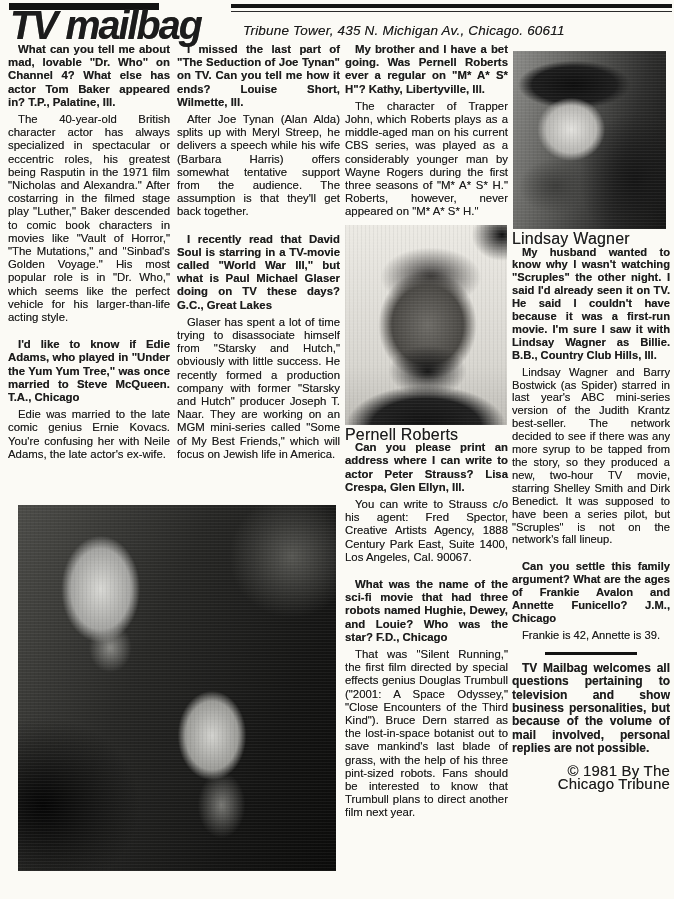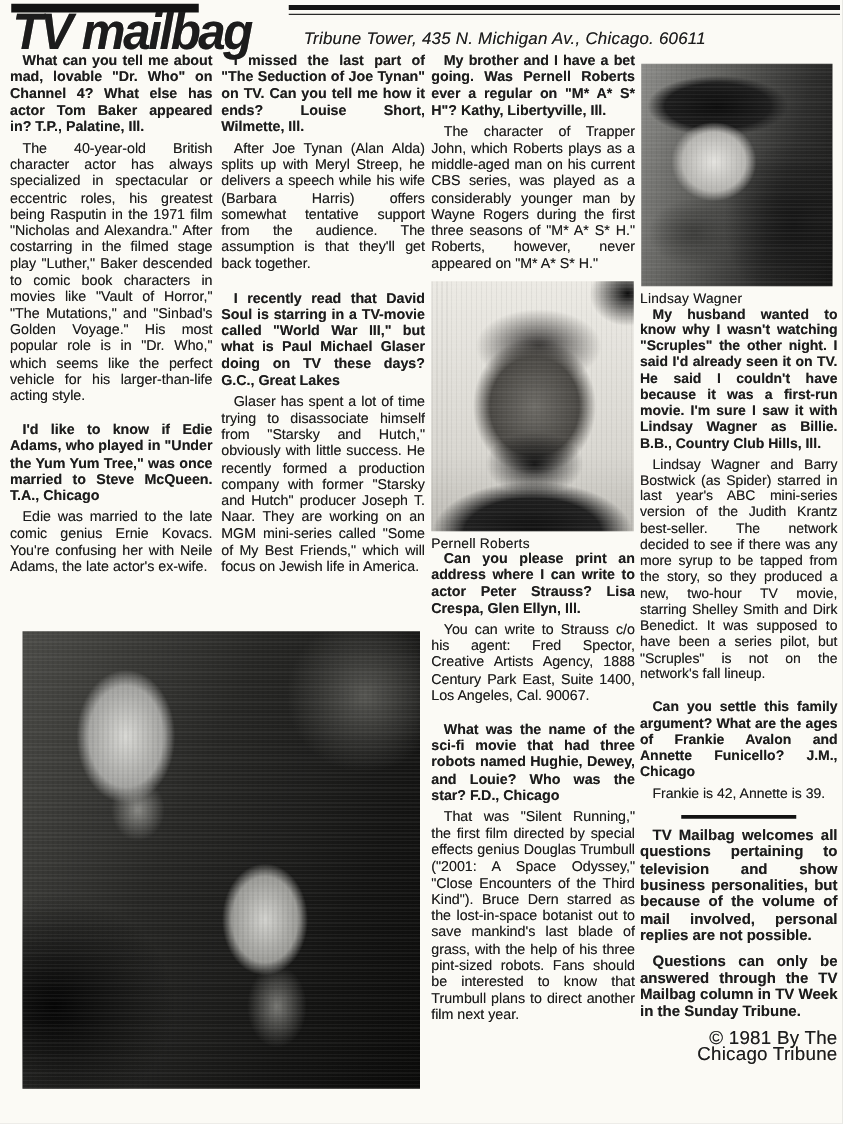--- a/index.html
+++ b/index.html
@@ -61,21 +61,21 @@
     position:absolute; left:18px; top:505px; width:318px; height:366px;
     background:
       radial-gradient(ellipse 17% 20% at 26% 23%, #d8d8d4 0%, #a3a3a0 55%, rgba(0,0,0,0) 73%),
       radial-gradient(ellipse 9% 9% at 29% 39%, #8a8a86 0%, rgba(0,0,0,0) 75%),
       radial-gradient(ellipse 15% 17% at 61% 63%, #d2d2ce 0%, #9a9a96 55%, rgba(0,0,0,0) 72%),
       radial-gradient(ellipse 10% 12% at 64% 82%, #777773 0%, rgba(0,0,0,0) 75%),
       radial-gradient(ellipse 28% 24% at 86% 14%, #565652 0%, rgba(0,0,0,0) 70%),
       radial-gradient(ellipse 38% 30% at 8% 82%, #050505 0%, rgba(0,0,0,0) 80%),
       linear-gradient(115deg, #4c4c48 0%, #272725 40%, #141413 75%, #0b0b0a 100%);
   }
-  .caption { font-size:11px; line-height:12.5px; text-align:left; text-indent:0; margin-top:4px; letter-spacing:.2px; }
+  .caption { font-size:16px; line-height:12.5px; text-align:left; text-indent:0; margin-top:4px; letter-spacing:.2px; }
   .caption-mcqueen { position:absolute; left:9px; top:876px; font-size:11.5px; }
   .notice-rule { width:92px; height:3px; background:#121212; margin:10px auto 2px auto; }
   .copyright { font-size:15px; margin-top:9px; text-indent:4px; text-align:right; letter-spacing:.2px; }
 </style>
 </head>
 <body>
 
 <div class="page">
 
   <div class="masthead-bar"></div>
@@ -118,20 +118,19 @@
     <div class="caption">Lindsay Wagner</div>
     <div>
         <p class="para q">My husband wanted to know why I wasn't watching "Scruples" the other night. I said I'd already seen it on TV. He said I couldn't have because it was a first-run movie. I'm sure I saw it with Lindsay Wagner as Billie. B.B., Country Club Hills, Ill.</p>
         <p class="para a">Lindsay Wagner and Barry Bostwick (as Spider) starred in last year's ABC mini-series version of the Judith Krantz best-seller. The network decided to see if there was any more syrup to be tapped from the story, so they produced a new, two-hour TV movie, starring Shelley Smith and Dirk Benedict. It was supposed to have been a series pilot, but "Scruples" is not on the network's fall lineup.</p>
         <p class="para q">Can you settle this family argument? What are the ages of Frankie Avalon and Annette Funicello? J.M., Chicago</p>
         <p class="para a">Frankie is 42, Annette is 39.</p>
       </div>
     <div class="notice-rule"></div>
     <div>
         <p class="para n">TV Mailbag welcomes all questions pertaining to television and show business personalities, but because of the volume of mail involved, personal replies are not possible.</p>
-        <p class="para n">Questions can only be answered through the TV Mailbag column in TV Week in the Sunday Tribune.</p>
       </div>
     <div class="copyright">© 1981 By The Chicago Tribune</div>
   </div>
 
   <div class="photo photo-mcqueen"></div>
 
 </div>
 
 </body></html>

